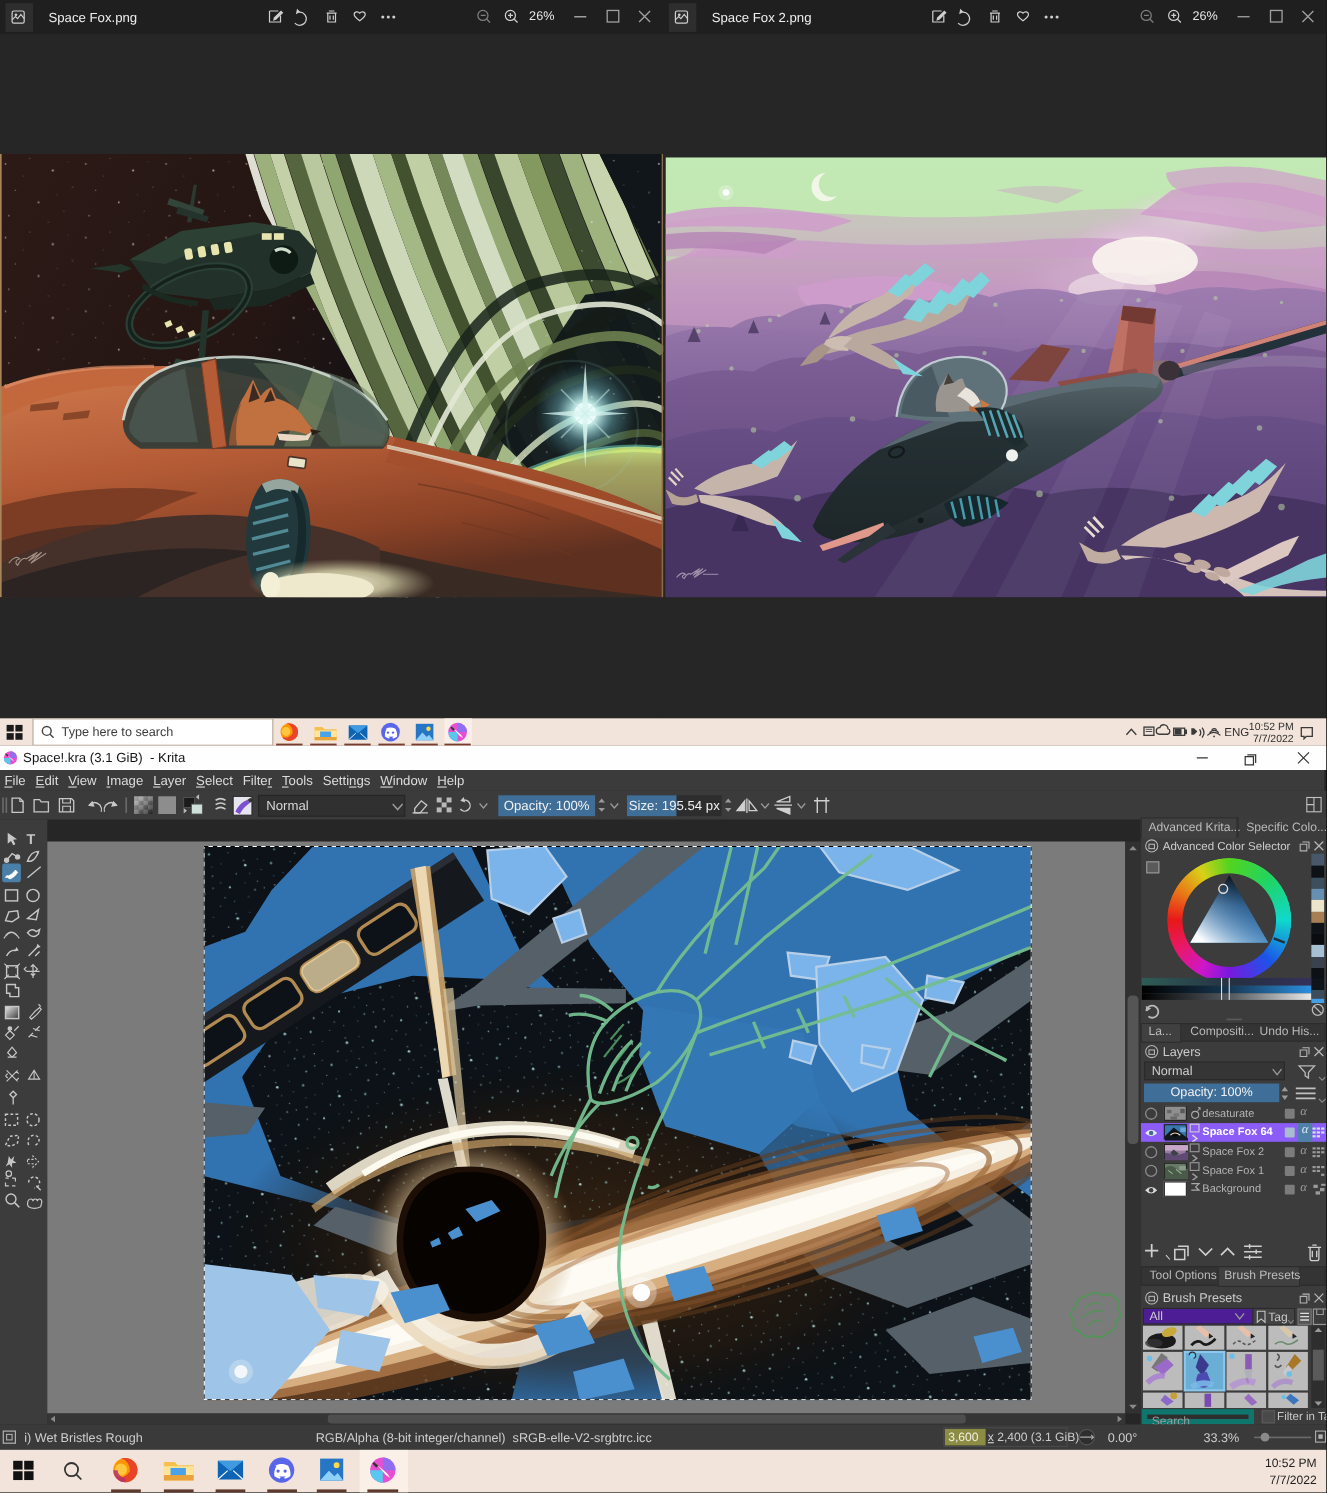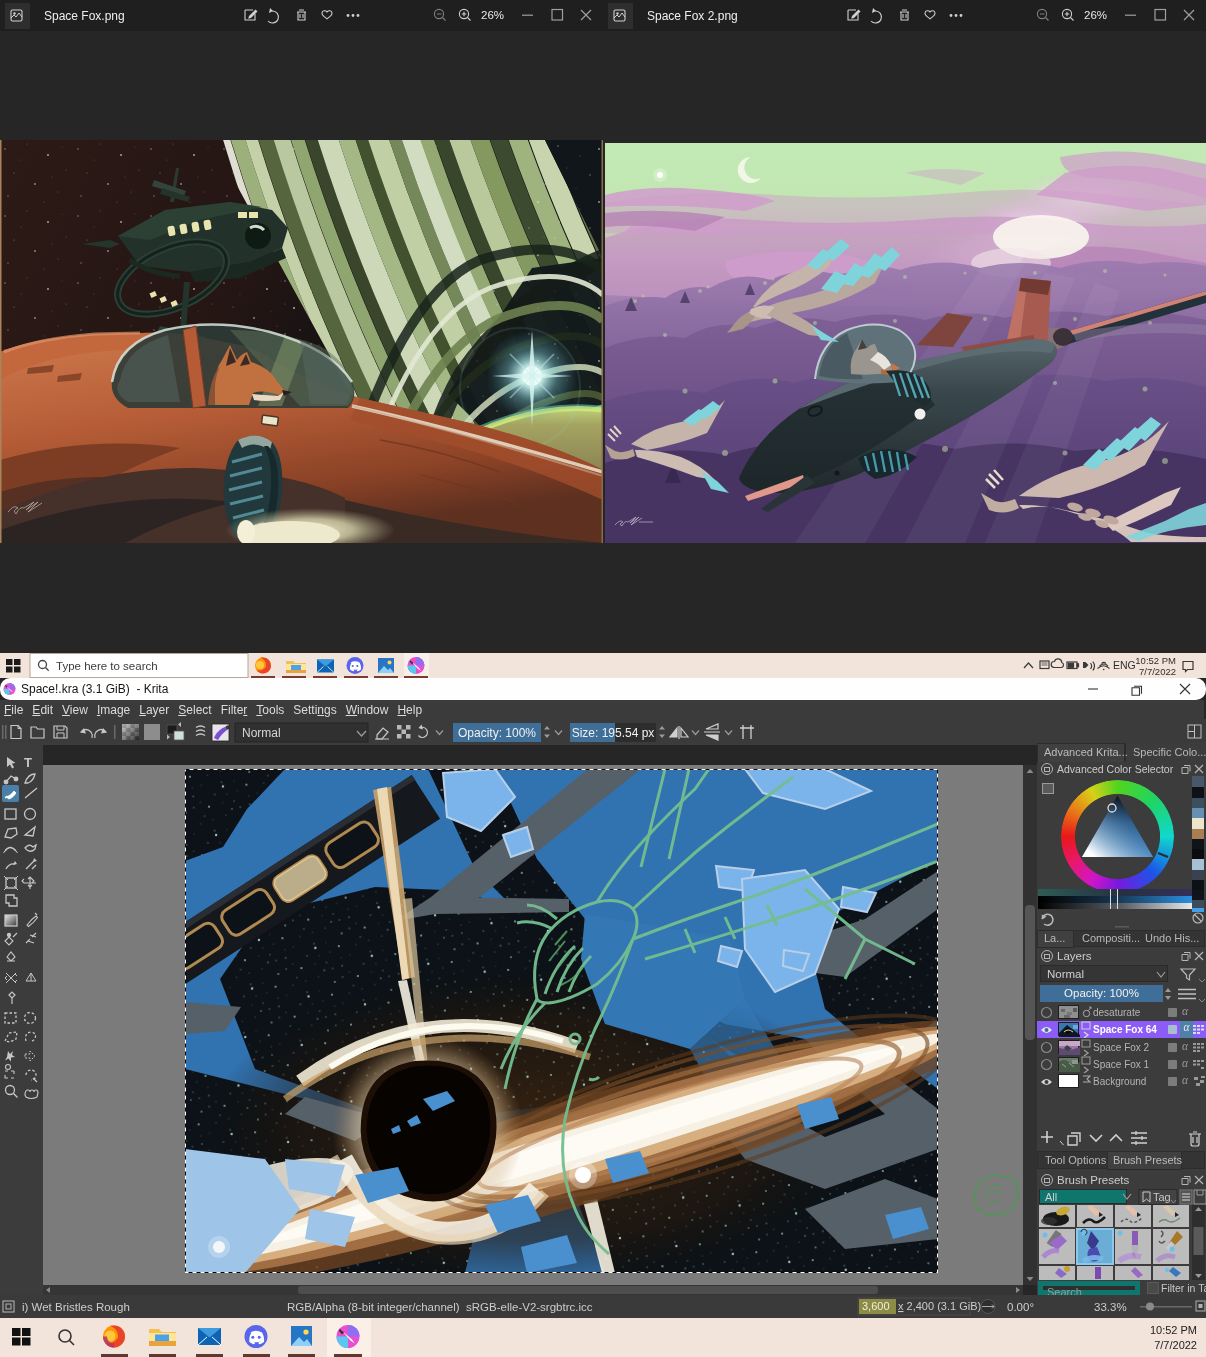--- a/index.html
+++ b/index.html
@@ -2,21 +2,21 @@
 <html><head><meta charset="utf-8"><style>
 *{margin:0;padding:0;box-sizing:border-box;}
 html,body{width:1206px;height:1357px;overflow:hidden;background:#000;}
 #page{position:relative;width:1206px;height:1357px;font-family:"Liberation Sans",sans-serif;overflow:hidden;background:#262626;}
 .abs{position:absolute;}
 .pwin{position:absolute;top:0;width:603px;height:653px;background:#262626;}
 .ptitle{position:absolute;top:0;left:0;right:0;height:31px;background:#1f1f1f;}
 .picon{position:absolute;left:5px;top:3px;width:25px;height:26px;background:#2e2e2e;}
 .ptxt{position:absolute;left:44px;top:9px;font-size:12px;color:#eeeeee;}
 .tbar{position:absolute;left:0;width:1206px;background:#f2e4da;}
-#ktitle{position:absolute;left:0;top:678px;width:1206px;height:22px;background:#fefefe;color:#151515;font-size:12px;border-radius:10px;}
+#ktitle{position:absolute;left:0;top:678px;width:1206px;height:22px;background:#fefefe;color:#151515;font-size:12px;}
 #kmenu{position:absolute;left:0;top:700px;width:1204px;height:19px;background:#3b3b3b;color:#dcdcdc;font-size:12px;}
 #ktool{position:absolute;left:0;top:719px;width:1206px;height:26px;background:#3b3b3b;}
 #ktab{position:absolute;left:43px;top:745px;width:1163px;height:20px;background:#3f3f3f;color:#c6c6c6;font-size:11.5px;}
 #toolbox{position:absolute;left:0;top:745px;width:43px;height:550px;background:#3c3c3c;}
 #canvasarea{position:absolute;left:43px;top:765px;width:980px;height:520px;background:#7b7b7b;overflow:hidden;}
 #vscroll{position:absolute;left:1023px;top:765px;width:14px;height:520px;background:#313131;}
 #hscroll{position:absolute;left:43px;top:1285px;width:980px;height:10px;background:#353535;}
 #docker{position:absolute;left:1037px;top:743px;width:169px;height:552px;background:#3c3c3c;color:#c2c2c2;overflow:hidden;}
 #statusbar{position:absolute;left:0;top:1295px;width:1206px;height:23px;background:#3a3a3a;color:#cdcdcd;font-size:11.5px;}
 .mi{display:inline-block;padding:2.5px 4.5px 0 4.5px;}
@@ -1210,21 +1210,21 @@
  <div class="tabbox tabact" style="left:70px;top:408px;width:75px;height:19px;"></div>
  <div class="dkt" style="left:8px;top:411px;">Tool Options</div>
  <div class="dkt" style="left:76px;top:411px;color:#bcbcbc;">Brush Presets</div>
  <svg class="abs" style="left:0;top:429px;" width="169" height="16" viewBox="0 0 169 16">
   <circle cx="10" cy="8" r="5.5" fill="none" stroke="#b4b4b4" stroke-width="1"></circle>
         <rect x="7.5" y="6.5" width="5" height="4" fill="none" stroke="#b4b4b4" stroke-width="1"></rect>
   <text x="20" y="12" font-size="11.5" fill="#cccccc">Brush Presets</text>
   <path d="M147 4.5 h6 v6 M145 6.5 h6 v6 h-6z" stroke="#b4b4b4" fill="none"></path>
   <path d="M158 4 l8 8 m0-8 l-8 8" stroke="#b4b4b4" stroke-width="1.2" fill="none"></path>
  </svg>
- <div class="abs" style="left:2px;top:446px;width:88px;height:15px;background:#0f766e;border:1px solid #2a2a2a;color:#cfcfcf;font-size:11px;padding:1px 0 0 5px;">All</div>
+ <div class="abs" style="left:2px;top:446px;width:116px;height:15px;background:#4c1d95;border:1px solid #2a2a2a;color:#cfcfcf;font-size:11px;padding:1px 0 0 5px;">All</div>
  <svg class="abs" style="left:84px;top:446px;" width="85" height="16" viewBox="0 0 85 16">
   <path d="M2 5 l4 5 4-5" fill="none" stroke="#9a9a9a" stroke-width="1.2"></path>
   <rect x="18" y="0.5" width="38" height="15" fill="#434343" stroke="#2a2a2a"></rect>
   <path d="M22 3 h7 v10 l-3.5-3 -3.5 3z" fill="none" stroke="#c8c8c8"></path>
         <text x="32" y="12" font-size="11" fill="#c8c8c8">Tag</text>
         <path d="M50 11 l2.5 3 2.5-3" fill="none" stroke="#888"></path>
   <rect x="59" y="1" width="12" height="14" fill="#555" stroke="#777"></rect>
         <g stroke="#ddd" stroke-width="1.2">
           <path d="M61 5 h8 M61 8 h8 M61 11 h8"></path>
         </g>

